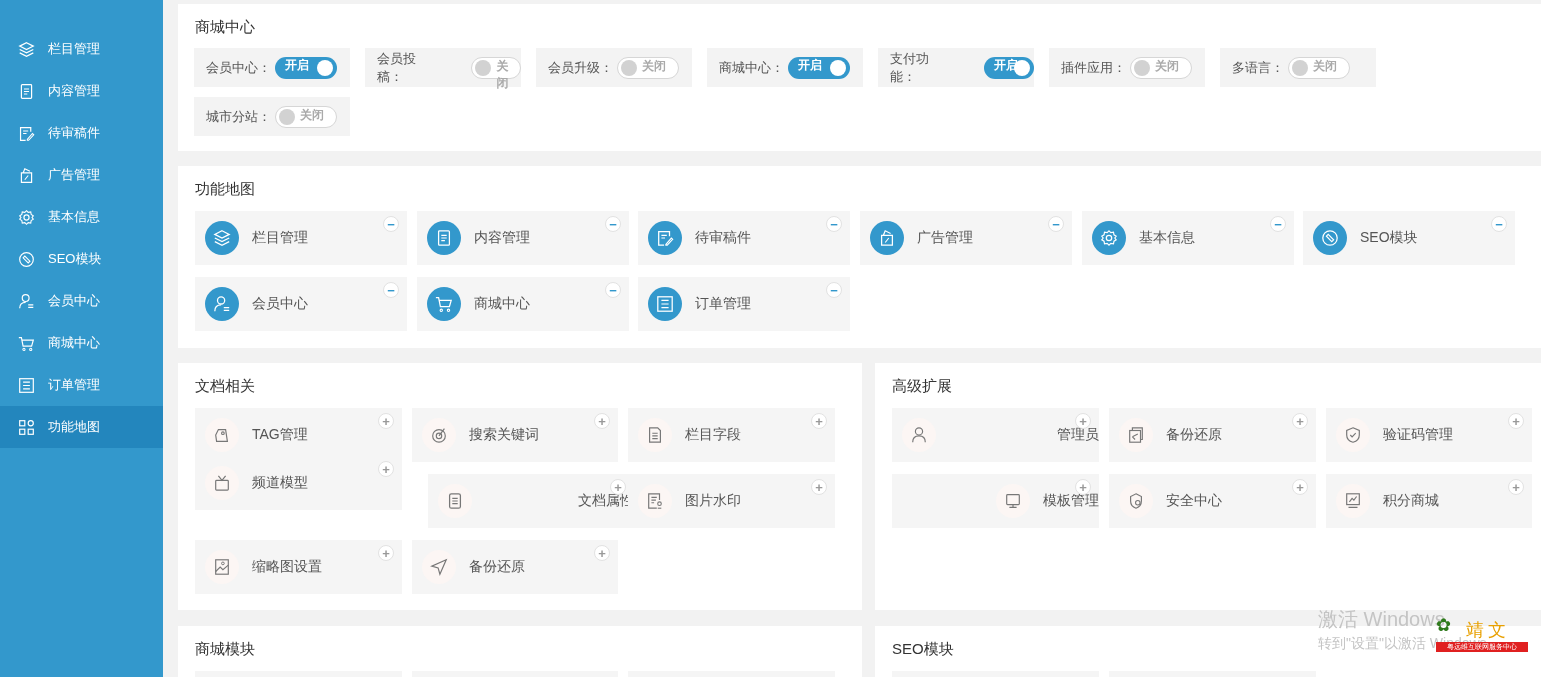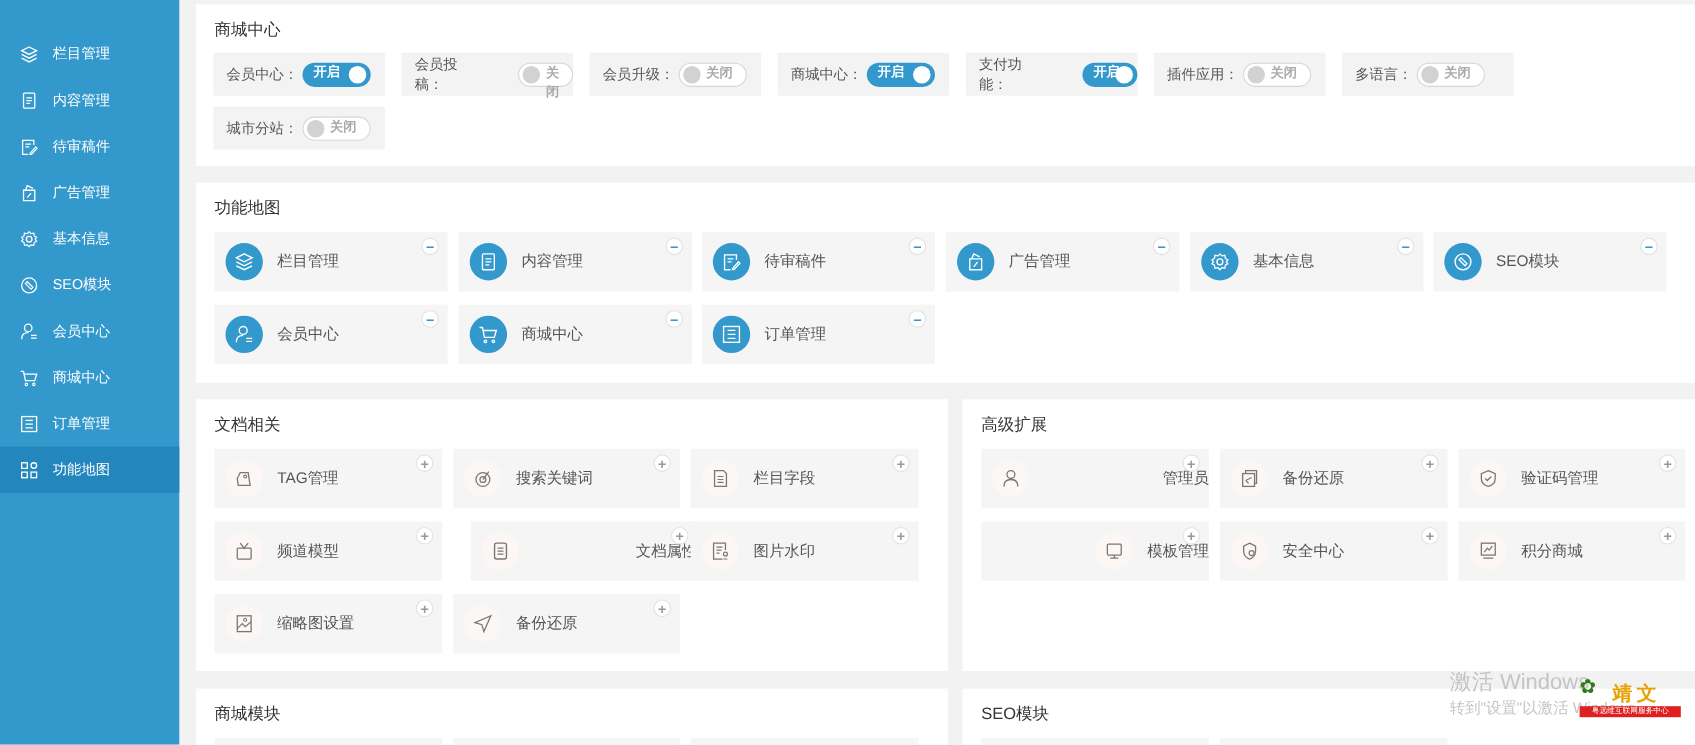--- a/index.html
+++ b/index.html
@@ -65,21 +65,21 @@
   .tile .badge.plus { color: #999; }
 
   
   .watermark { position: absolute; left: 1318px; top: 606px; color: #c4c4c4; }
   .watermark .l1 { font-size: 20px; }
   .watermark .l2 { font-size: 14px; margin-top: 2px; }
   .logo {
     position: absolute; left: 1436px; top: 614px; width: 92px; height: 40px;
   }
   .logo .mark { position: absolute; left: 0; top: 0; font-size: 18px; color: #2f7a1c; font-weight: bold; }
-  .logo .txt { position: absolute; left: 30px; top: 4px; font-size: 18px; color: #e8a000; font-weight: bold; letter-spacing: 4px; }
+  .logo .txt { position: absolute; left: 30px; top: 4px; font-size: 18px; color: #e8a000; font-weight: normal; letter-spacing: 4px; }
   .logo .bar { position: absolute; left: 0; top: 28px; width: 92px; height: 10px; background: #e02020; color: #fff; font-size: 7px; text-align: center; line-height: 10px; }
 </style>
 </head>
 <body>
 
 <svg width="0" height="0" style="position:absolute">
   <defs>
     <symbol id="i-layers" viewBox="0 0 20 20">
         <path d="M10 2 L18 6 L10 10 L2 6 Z M2 10 L10 14 L18 10 M2 14 L10 18 L18 14" fill="none" stroke="currentColor" stroke-width="1.4"></path>
       </symbol>
@@ -436,21 +436,21 @@
     </div>
   <div class="tile" style="left:450px; top:45px; width:207px;">
       <span class="circ pale">
         <svg style="color:#777">
           <use href="#i-file"></use>
         </svg>
       </span>
       <span>栏目字段</span>
       <span class="badge plus">+</span>
     </div>
-  <div class="tile" style="left:17px; top:111px; width:207px;">
+  <div class="tile" style="left:17px; top:93px; width:207px;">
       <span class="circ pale">
         <svg style="color:#777">
           <use href="#i-tv"></use>
         </svg>
       </span>
       <span>频道模型</span>
       <span class="badge plus">+</span>
     </div>
   <div class="tile" style="left:250px; top:111px; width:206px;justify-content:space-between;">
       <span class="circ pale">

